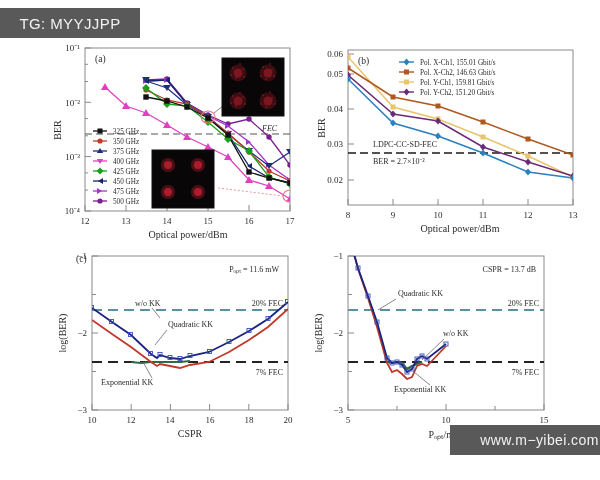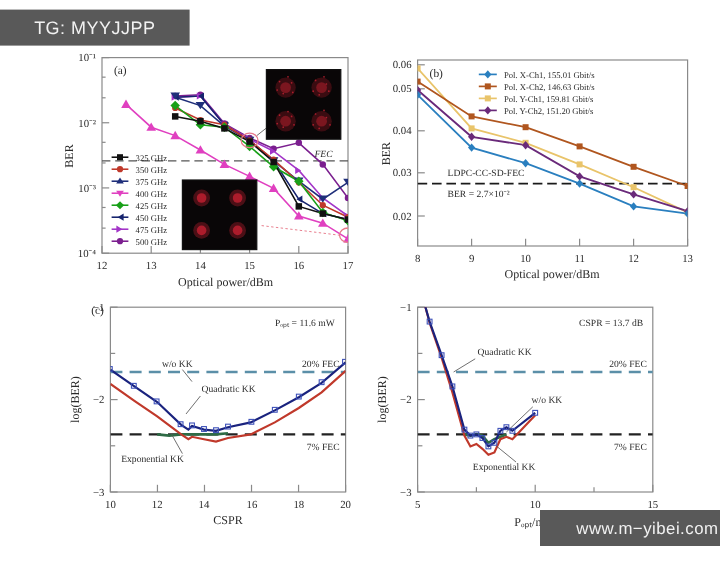--- a/index.html
+++ b/index.html
@@ -17,21 +17,21 @@
   .leg{font-size:7.2px;}
   .anno{font-size:8px;}
   .watermark{
     position:absolute;
     background:#595959;
     color:#f2f2f2;
     font-family:"Liberation Sans", sans-serif;
     letter-spacing:0.4px;
     display:flex;align-items:center;justify-content:center;
   }
-  #tg-badge{left:0;top:8px;width:158px;height:30px;font-size:15px;}
+  #tg-badge{left:0;top:8px;width:140px;height:30px;font-size:15px;}
   #site-badge{left:450px;top:425px;width:179px;height:30px;font-size:14px;}
 </style>
 </head>
 <body>
 
 <div class="fig">
 <svg width="600" height="480" viewBox="0 0 600 480">
 
   <rect x="0" y="0" width="600" height="480" fill="#ffffff"></rect>
 

